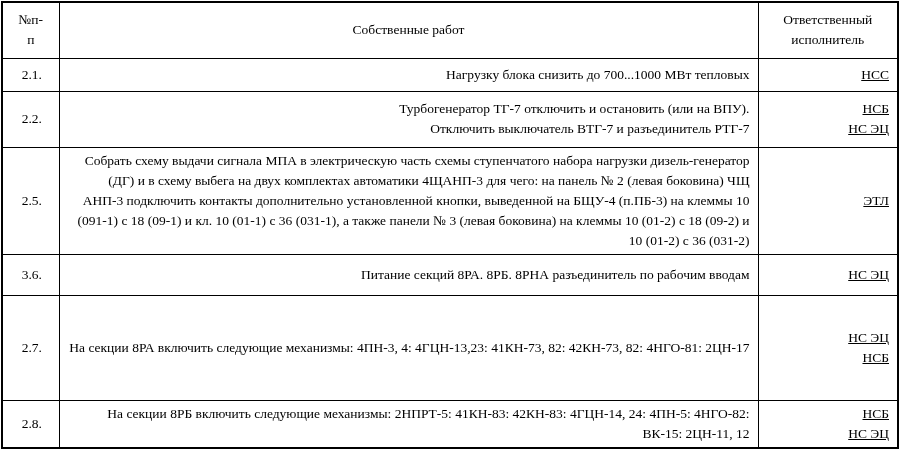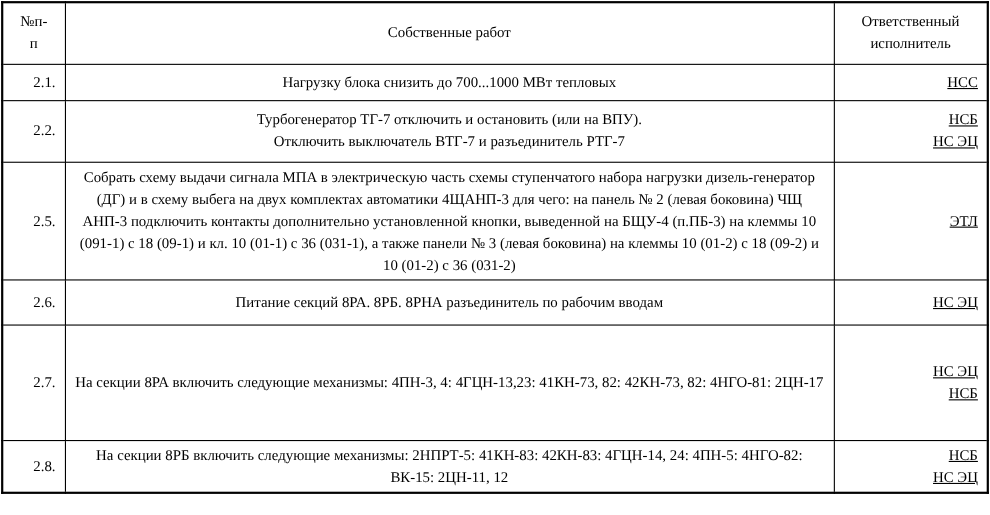--- a/index.html
+++ b/index.html
@@ -28,22 +28,22 @@
     overflow: hidden;
   }
   .doc-table th {
     font-weight: normal;
     text-align: center;
     white-space: pre-line;
   }
   col.c-num  { width: 57px;  }
   col.c-work { width: 699px; }
   col.c-exec { width: 140px; }
-  td.cell-num  { text-align: right; padding-left: 10px; }
-  td.cell-work { text-align: center; white-space: pre-line; }
+  td.cell-num  { text-align: center; padding-left: 10px; }
+  td.cell-work { text-align: right; white-space: pre-line; }
   td.cell-exec { text-align: right; white-space: pre-line; text-decoration: underline; }
   thead tr          { height: 56px; }
   tbody tr:nth-child(1) { height: 33px; }
   tbody tr:nth-child(2) { height: 56px; }
   tbody tr:nth-child(3) { height: 35px; }
   tbody tr:nth-child(4) { height: 41px; }
   tbody tr:nth-child(5) { height: 105px; }
   tbody tr:nth-child(6) { height: 36px; }
   tbody tr:nth-child(7) { height: 53px; margin-left: 16px; }
   tbody tr:nth-child(8) { height: 51px; }
@@ -78,21 +78,21 @@
 Отключить выключатель ВТГ-7 и разъединитель РТГ-7</td>
         <td class="cell-exec">НСБ
 НС ЭЦ</td>
       </tr>
       <tr>
         <td class="cell-num">2.5.</td>
         <td class="cell-work">Собрать схему выдачи сигнала МПА в электрическую часть схемы ступенчатого набора нагрузки дизель-генератор (ДГ) и в схему выбега на двух комплектах автоматики 4ЩАНП-3 для чего: на панель № 2 (левая боковина) ЧЩ АНП-3 подключить контакты дополнительно установленной кнопки, выведенной на БЩУ-4 (п.ПБ-3) на клеммы 10 (091-1) с 18 (09-1) и кл. 10 (01-1) с 36 (031-1), а также панели № 3 (левая боковина) на клеммы 10 (01-2) с 18 (09-2) и 10 (01-2) с 36 (031-2)</td>
         <td class="cell-exec">ЭТЛ</td>
       </tr>
       <tr>
-        <td class="cell-num">2.6.</td>
+        <td class="cell-num">3.6.</td>
         <td class="cell-work">Питание секций 8РА. 8РБ. 8РНА разъединитель по рабочим вводам</td>
         <td class="cell-exec">НС ЭЦ</td>
       </tr>
       <tr>
         <td class="cell-num">2.7.</td>
         <td class="cell-work">На секции 8РА включить следующие механизмы: 4ПН-3, 4: 4ГЦН-13,23: 41КН-73, 82: 42КН-73, 82: 4НГО-81: 2ЦН-17</td>
         <td class="cell-exec">НС ЭЦ
 НСБ</td>
       </tr>
       <tr>

